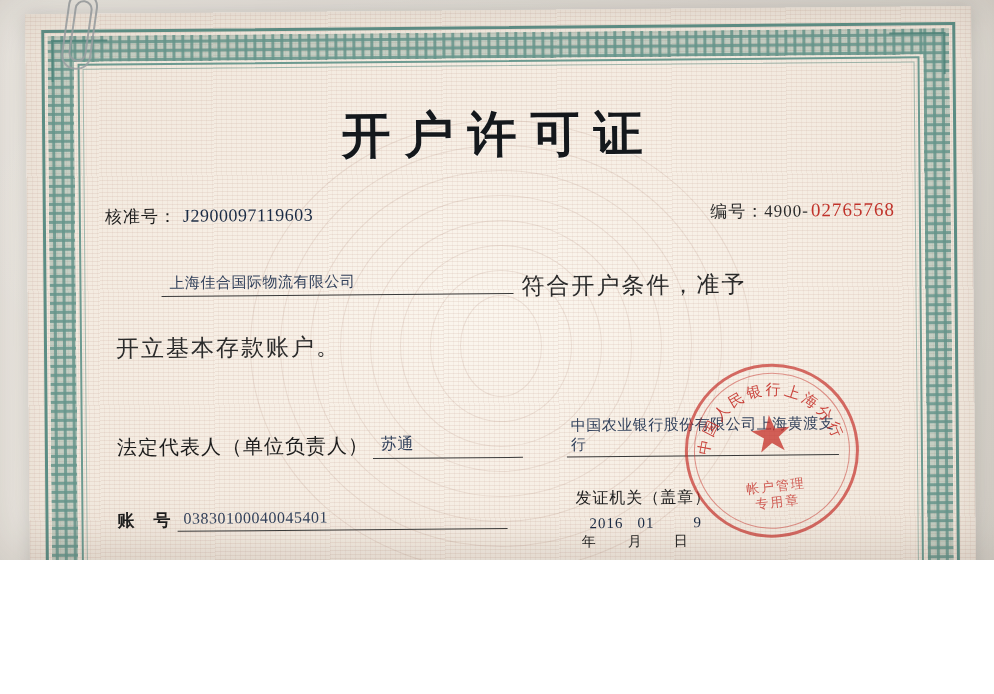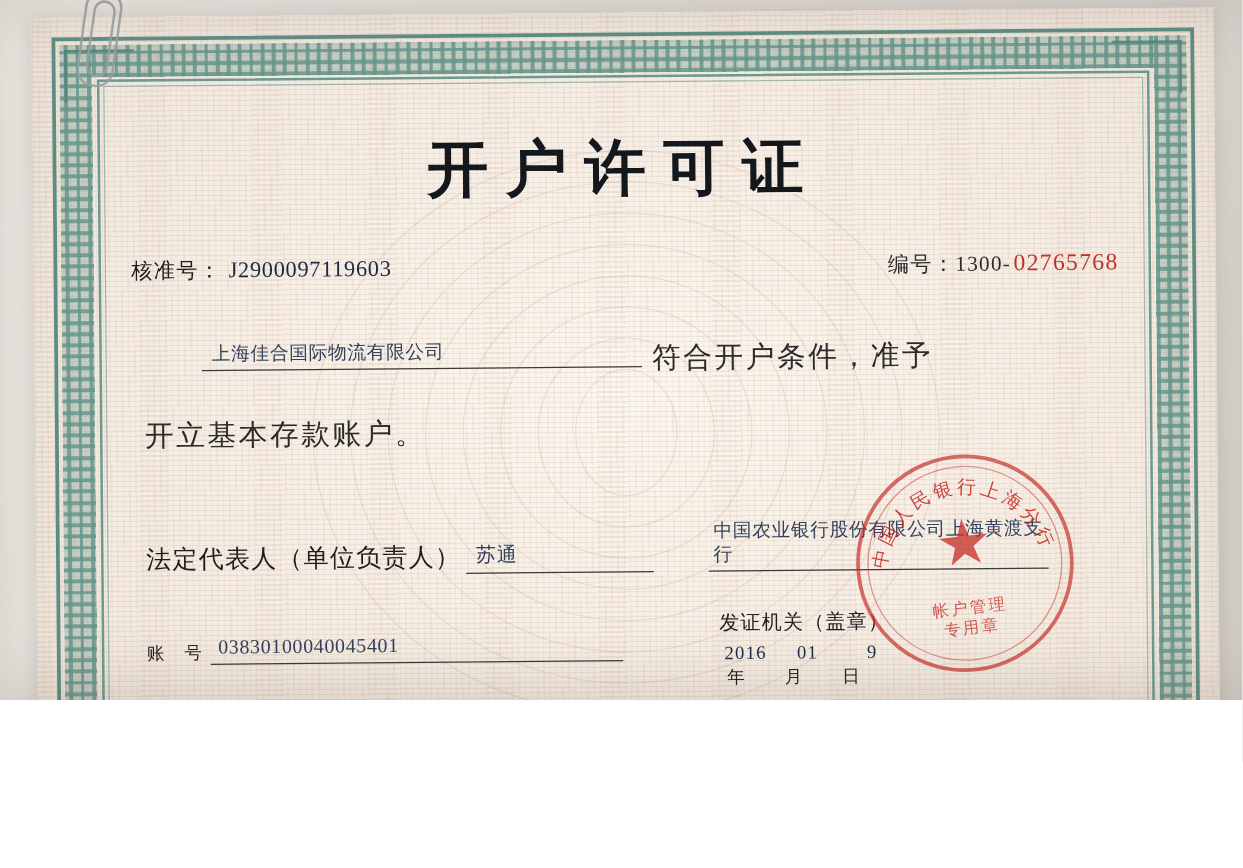--- a/index.html
+++ b/index.html
@@ -281,21 +281,21 @@
     color: #222;
   }
   .issuer .date {
     margin-top: 6px;
     font-size: 14px;
     letter-spacing: 1px;
     position: relative;
     height: 34px;
     width: 190px;
   }
-  .date .year   { position: absolute; left: 4px;   top: 0px; font-size: 15px; }
+  .date .year   { position: absolute; left: 14px;   top: 0px; font-size: 15px; }
   .date .mon    { position: absolute; left: 62px;  top: 0px; font-size: 15px; }
   .date .day    { position: absolute; left: 118px; top: 0px; font-size: 15px; }
   .date .units  { position: absolute; left: 6px;   top: 18px; font-size: 14px; letter-spacing: 32px; }
 
   
   .seal {
     position: absolute;
     right: 38px;
     bottom: 72px;
     width: 168px;
@@ -407,21 +407,21 @@
     <div class="content">
 
       <div class="title">开户许可证</div>
 
       <div class="row-approval">
         <div class="approval-left">
           <span class="label">核准号：</span>
           <span class="approval-no handwritten">J2900097119603</span>
         </div>
         <div class="approval-right">
-          <span class="serial-prefix">编号：1300-</span>
+          <span class="serial-prefix">编号：4900-</span>
           <span class="serial-red">02765768</span>
         </div>
       </div>
 
       <div class="body-line l1">
         <span class="fill company">
           <span class="ink">上海佳合国际物流有限公司</span>
         </span>
         <span>符合开户条件，准予</span>
       </div>
@@ -437,21 +437,21 @@
         </span>
 
         <span class="bank-block">
           <span class="fill bank">
             <span class="ink">中国农业银行股份有限公司上海黄渡支行</span>
           </span>
         </span>
       </div>
 
       <div class="row-account">
-        <span class="label" style="font-size:14px;">账　号</span>
+        <span class="label" style="font-size:17px;font-weight:bold;">账　号</span>
         <span class="fill account">
           <span class="ink">03830100040045401</span>
         </span>
       </div>
 
       <div class="issuer">
         <div>发证机关（盖章）</div>
         <div class="date">
           <span class="year handwritten">2016</span>
           <span class="mon handwritten">01</span>

